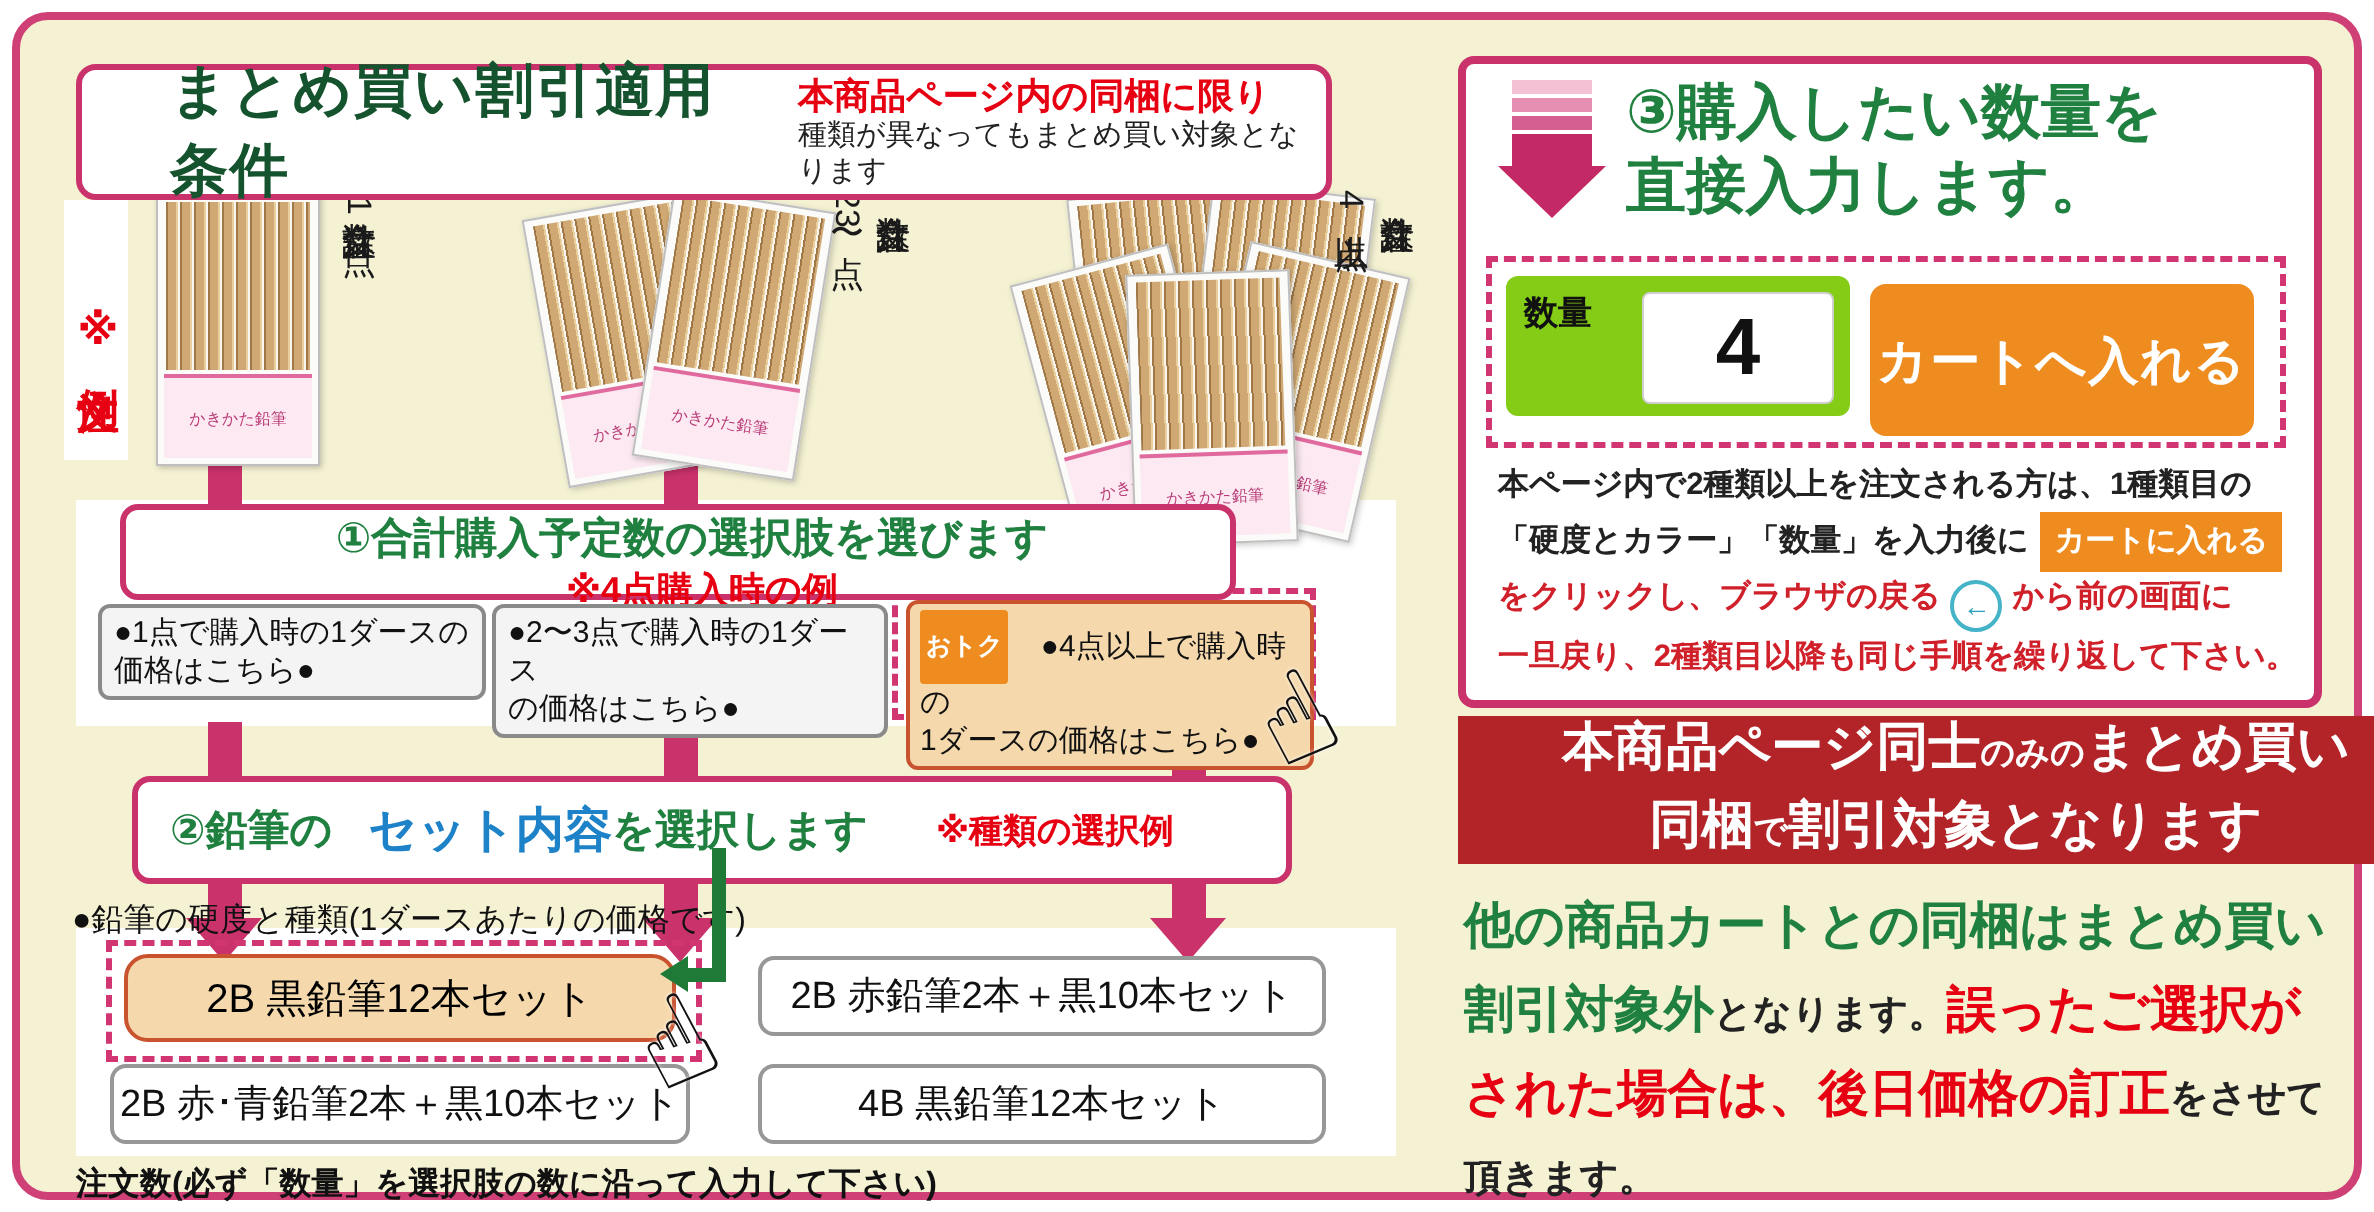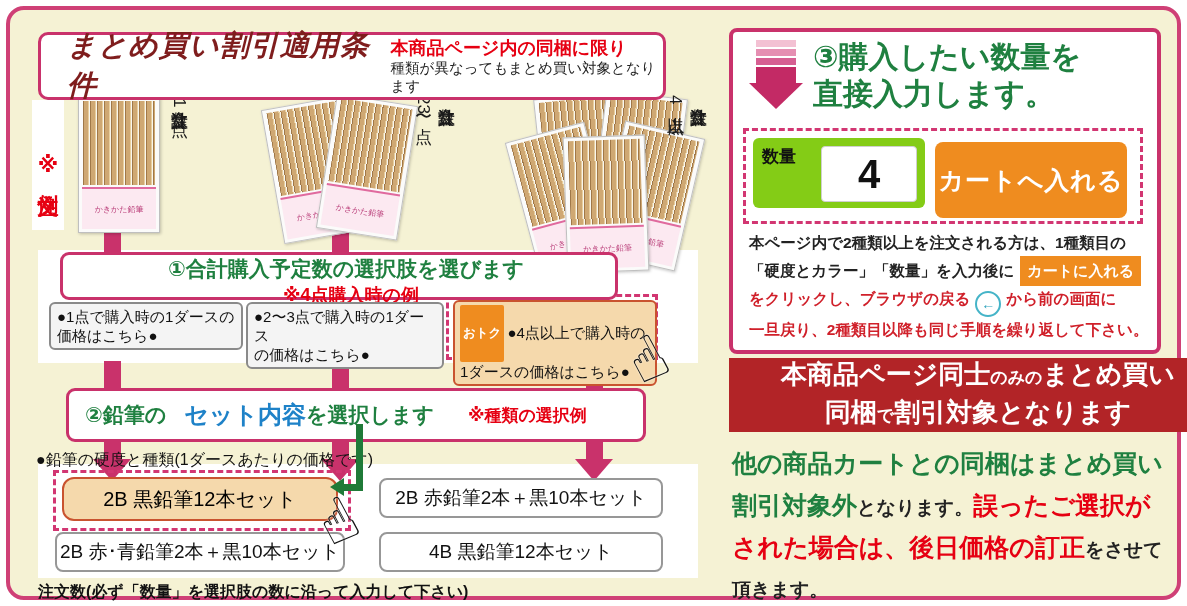--- a/index.html
+++ b/index.html
@@ -4,21 +4,21 @@
 <style>
   html,body{margin:0;padding:0;background:#fff;}
   .stage{position:relative;width:1187px;height:606px;background:#fff;overflow:hidden;
          font-family:"Liberation Sans","DejaVu Sans",sans-serif;}
   .abs{position:absolute;}
   .frame{position:absolute;left:6px;top:6px;width:1167px;height:586px;
          border:4px solid #cf4076;border-radius:18px;background:#f5f2d4;}
   
   .title-box{left:38px;top:32px;width:622px;height:62px;background:#fff;
              border:3px solid #c9326b;border-radius:10px;display:flex;align-items:center;z-index:4;}
-  .title-main{font-size:29px;font-weight:bold;color:#7f1d1d;margin-left:26px;letter-spacing:1px;font-style:italic;}
+  .title-main{font-size:29px;font-weight:bold;color:#14532d;margin-left:44px;letter-spacing:1px;}
   .title-side{margin-left:16px;display:flex;flex-direction:column;line-height:1.25;}
   .title-side .red{color:#e60012;font-size:18px;font-weight:bold;}
   .title-side .blk{color:#222;font-size:14.5px;}
   .vbar{width:17px;background:#c9326b;z-index:1;}
   .order-ex{left:32px;top:100px;width:32px;height:130px;background:#fff;z-index:3;
             writing-mode:vertical-rl;color:#e60012;font-weight:bold;font-size:21px;
             display:flex;align-items:center;justify-content:center;}
   .qlabel{writing-mode:vertical-rl;color:#1a1a1a;font-size:17px;line-height:23px;z-index:3;}
   
   .pkg{position:absolute;width:80px;height:134px;background:#fbfbfa;border:1px solid #bfbfbf;
@@ -34,21 +34,21 @@
   .g21{color:#1f8040;font-size:21px;font-weight:bold;white-space:nowrap;}
   .blue24{color:#1e82c8;font-size:24px;font-weight:bold;margin-left:18px;}
   .rednote{color:#e60012;font-size:18px;font-weight:bold;white-space:nowrap;}
   .white-strip{background:#fff;z-index:0;}
   .opt-btn{background:#f4f4f4;border:2px solid #8a8a8a;border-radius:6px;font-size:15px;
            line-height:19px;color:#111;padding:3px 6px;z-index:4;}
   .dashed{border:3px dashed #d23672;z-index:3;}
   .opt-hot{background:#f5d9ac;border:2px solid #c9532f;border-radius:6px;font-size:15px;
            line-height:19px;color:#111;padding:3px 5px;z-index:4;}
   .otoku{display:inline-block;background:#ef8c1f;color:#fff;font-size:12.5px;font-weight:bold;
-         padding:19px 3px;margin-right:3px;border-radius:2px;vertical-align:1px;}
+         padding:9px 3px;margin-right:16px;border-radius:2px;vertical-align:1px;}
   .darrow-stem{width:17px;background:#c9326b;z-index:1;}
   .darrow-head{width:0;height:0;border-left:19px solid transparent;border-right:19px solid transparent;
                border-top:22px solid #c9326b;z-index:1;}
   .hand{font-size:60px;color:#111;z-index:10;transform:rotate(-28deg);
         text-shadow:0 0 2px #fff;line-height:1;}
   .note16{font-size:16px;color:#111;z-index:4;}
   .set-btn{background:#fff;border:2px solid #979797;border-radius:8px;color:#111;font-size:19px;
            display:flex;align-items:center;justify-content:center;z-index:4;white-space:nowrap;}
   .set-hot{background:#f5d9ac;border:2.5px solid #c9532f;border-radius:12px;font-size:20px;
            display:flex;align-items:center;justify-content:center;z-index:4;white-space:nowrap;}

